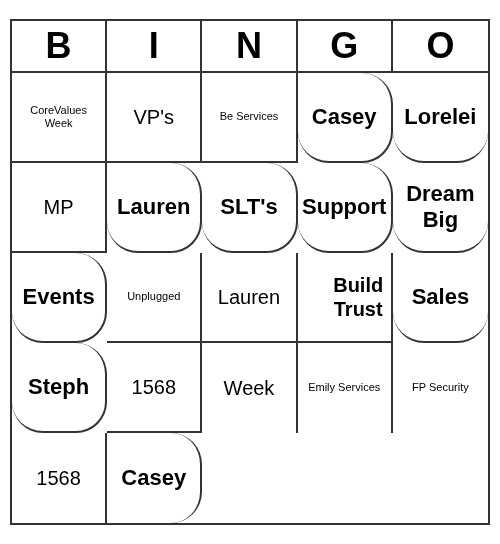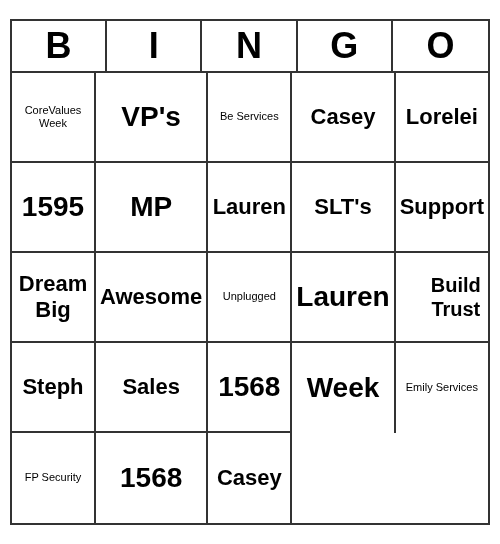--- a/index.html
+++ b/index.html
@@ -62,27 +62,28 @@
     .bingo-cell:nth-child(5n) {
       border-right: none;
       text-align: center;
     }
 
     .bingo-grid .bingo-cell:nth-last-child(-n+5) {
       border-bottom: none;
     }
 
     .bingo-cell.large-text {
-      font-size: 28px;
-      font-weight: bold;
+      font-size: 20px;
+      font-weight: normal;
     }
 
     .bingo-cell.medium-text {
       font-size: 22px;
       font-weight: bold;
+      border-radius: 31px;
     }
 
     .bingo-cell.small-text {
       font-size: 11px;
     }
 
     .bingo-cell.xlarge-text {
       font-size: 20px;
       font-weight: bold;
       padding-left: 32px;
@@ -98,32 +99,31 @@
       <div class="bingo-header-cell">N</div>
       <div class="bingo-header-cell">G</div>
       <div class="bingo-header-cell">O</div>
     </div>
   <div class="bingo-grid">
   <div class="bingo-cell small-text">CoreValues Week</div>
       <div class="bingo-cell large-text">VP's</div>
       <div class="bingo-cell small-text">Be Services</div>
       <div class="bingo-cell medium-text">Casey</div>
       <div class="bingo-cell medium-text">Lorelei</div>
-      <div class="bingo-cell large-text">1595</div>
       <div class="bingo-cell large-text">MP</div>
       <div class="bingo-cell medium-text">Lauren</div>
       <div class="bingo-cell medium-text">SLT's</div>
       <div class="bingo-cell medium-text">Support</div>
       <div class="bingo-cell medium-text">Dream Big</div>
-      <div class="bingo-cell medium-text">Awesome</div>
+      <div class="bingo-cell medium-text">Events</div>
       <div class="bingo-cell small-text">Unplugged</div>
       <div class="bingo-cell large-text">Lauren</div>
       <div class="bingo-cell xlarge-text">Build Trust</div>
+      <div class="bingo-cell medium-text">Sales</div>
       <div class="bingo-cell medium-text">Steph</div>
-      <div class="bingo-cell medium-text">Sales</div>
       <div class="bingo-cell large-text">1568</div>
       <div class="bingo-cell large-text">Week</div>
       <div class="bingo-cell small-text">Emily Services</div>
       <div class="bingo-cell small-text">FP Security</div>
       <div class="bingo-cell large-text">1568</div>
       <div class="bingo-cell medium-text">Casey</div>
     </div>
 </div>
 
 </body></html>

